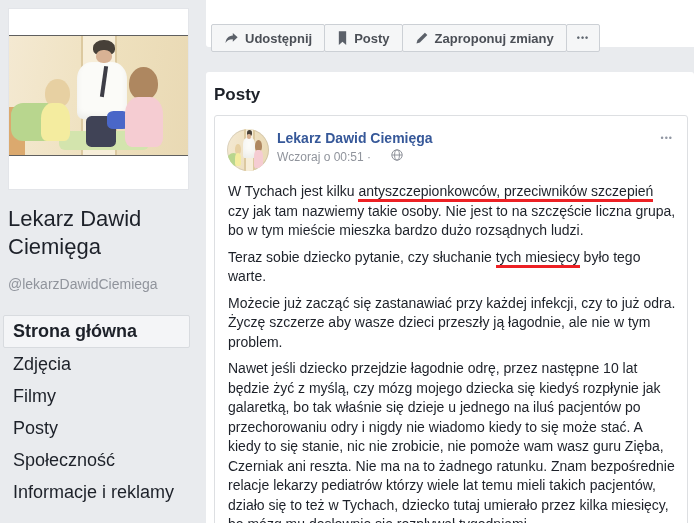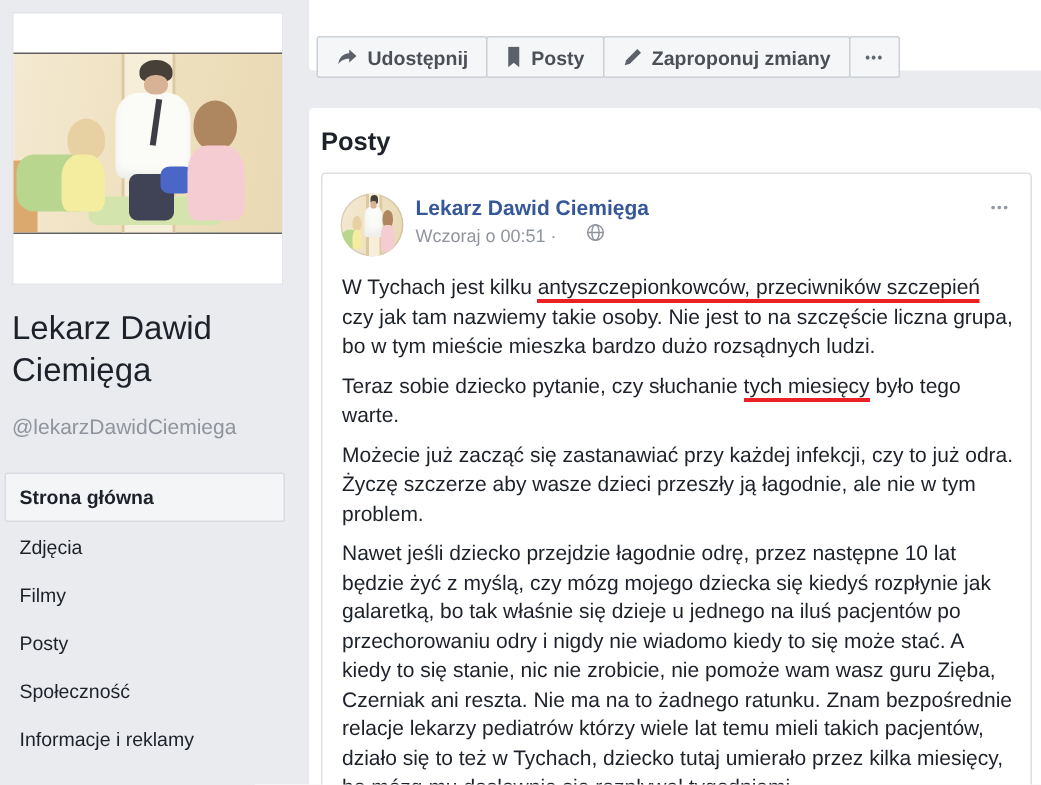--- a/index.html
+++ b/index.html
@@ -24,21 +24,21 @@
   .sc-docface{left:48.5%;top:12%;width:9%;height:11%;background:#d8b294;border-radius:45%}
   .sc-doccoat{left:38%;top:22%;width:28%;height:48%;background:#fbfbf8;border-radius:30% 30% 12% 12%;box-shadow:inset 0 -4px 6px rgba(0,0,0,.06)}
   .sc-stetho{left:52%;top:25%;width:2%;height:26%;background:#3d3d46;transform:rotate(8deg)}
   .sc-doclegs{left:43%;top:67%;width:17%;height:26%;background:#404356;border-radius:18%}
   .sc-blue{left:55%;top:63%;width:12%;height:15%;background:#4a67c8;border-radius:30%}
   .sc-g2hair{left:67%;top:26%;width:16%;height:28%;background:#ae8760;border-radius:50% 50% 45% 45%}
   .sc-g2body{left:65%;top:51%;width:21%;height:42%;background:#f5ccd2;border-radius:35% 35% 18% 18%}
   .page-name{margin:15px 0 0 0;width:186px;font-size:22px;line-height:28px;font-weight:400;color:var(--text-primary,#1d2129);cursor:pointer}
   .page-handle{margin-top:15px;font-size:14px;color:var(--text-secondary,#90949c)}
   .nav{margin-top:23px}
-  .nav-item{height:32px;display:flex;align-items:center;font-size:13px;padding-left:5px;margin-right:16px;cursor:pointer;color:var(--text-primary,#1d2129)}
+  .nav-item{height:32px;display:flex;align-items:center;font-size:18px;padding-left:5px;margin-right:16px;cursor:pointer;color:var(--text-primary,#1d2129)}
   .nav-item.active{background:#f4f5f7;border:1px solid #d8dbdf;border-radius:2px;font-weight:700;margin-left:-5px;padding-left:9px;height:31px}
   
   .toolbar-card{position:absolute;left:206px;top:0;width:488px;height:47px;background:#fff;border-radius:0 0 0 3px}
   .btn-row{padding:24px 0 0 6px;display:flex}
   .btn{display:inline-flex;align-items:center;gap:6px;height:28px;box-sizing:border-box;padding:0 12px;background:#f5f6f7;border:1px solid #ccd0d5;border-radius:2px;font-size:13px;font-weight:700;color:var(--button-text,#4b4f56);margin-left:-1px;cursor:pointer;white-space:nowrap}
   .btn svg{display:block}
   .btn.more-btn{font-size:9px;letter-spacing:1px;color:#606770;padding:0 10px}
   .main-card{position:absolute;left:206px;top:72px;width:488px;height:460px;background:#fff;border-radius:3px 3px 0 0}
   .section-title{margin:0;padding:13px 0 10px 8px;font-size:17px;font-weight:700;color:var(--text-primary,#1d2129)}
   .post{margin:0 6px 0 8px;border:1px solid var(--card-border,#dddfe2);border-radius:3px;background:#fff;min-height:418px;box-sizing:border-box}

